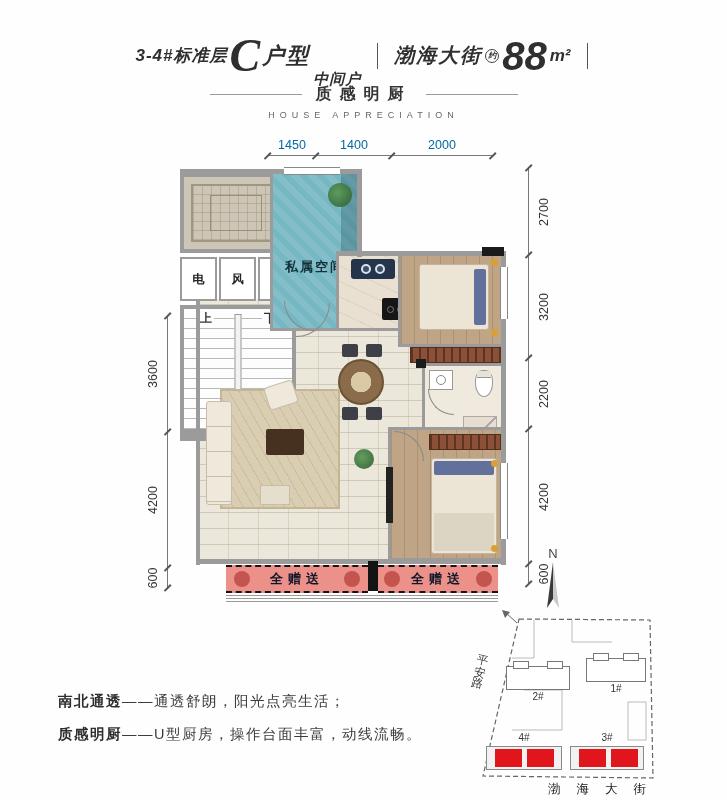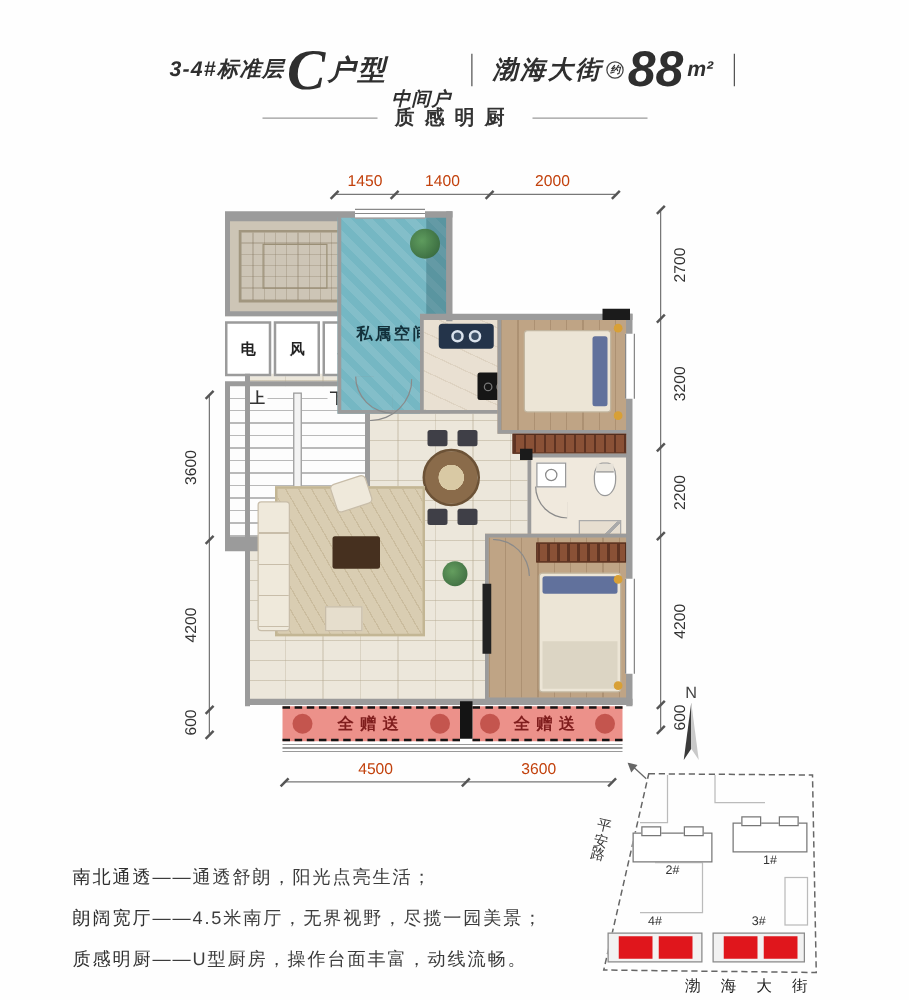--- a/index.html
+++ b/index.html
@@ -22,21 +22,21 @@
   
   .sect { position:absolute; top:84px; left:0; right:0; text-align:center; }
   .sect-row { display:flex; align-items:center; justify-content:center; gap:14px; }
   .sect-line { width:92px; height:1px; background:#9a9a9a; }
   .sect-title { font-size:16px; font-weight:700; letter-spacing:8px; color:#333; }
   .sect-sub { margin-top:5px; font-size:9px; letter-spacing:5px; color:#666; }
 
   
   .dim-h { position:absolute; display:flex; height:28px; }
   .dim-h .seg { position:relative; display:flex; flex-direction:column; justify-content:flex-end; border-bottom:1px solid #777; }
-  .dim-h .seg span { text-align:center; font-size:12.5px; color:#c2410c; margin-bottom:3px; }
+  .dim-h .seg span { text-align:center; font-size:12.5px; color:#0369a1; margin-bottom:3px; }
   .dim-h .seg::before { content:""; position:absolute; left:-5px; bottom:-1px; width:9px; height:1.5px; background:#555; transform:rotate(-45deg); }
   .dim-h .seg:last-child::after { content:""; position:absolute; right:-5px; bottom:-1px; width:9px; height:1.5px; background:#555; transform:rotate(-45deg); }
   .dim-v { position:absolute; display:flex; flex-direction:column; width:30px; }
   .dim-v .seg { position:relative; }
   .dim-v.nums-left .seg { border-right:1px solid #777; }
   .dim-v.nums-right .seg { border-left:1px solid #777; }
   .dim-v .seg span { position:absolute; top:50%; left:50%; transform:translate(-50%,-50%) rotate(-90deg); font-size:12.5px; color:#333; white-space:nowrap; }
   .dim-v.nums-left .seg::before { content:""; position:absolute; right:-5px; top:-1px; width:9px; height:1.5px; background:#555; transform:rotate(-45deg); }
   .dim-v.nums-left .seg:last-child::after { content:""; position:absolute; right:-5px; bottom:-1px; width:9px; height:1.5px; background:#555; transform:rotate(-45deg); }
   .dim-v.nums-right .seg::before { content:""; position:absolute; left:-5px; top:-1px; width:9px; height:1.5px; background:#555; transform:rotate(-45deg); }
@@ -109,21 +109,21 @@
     background-image: repeating-linear-gradient(60deg, rgba(160,140,100,.25) 0 1px, transparent 1px 9px); }
   .sofa { left:34px; top:238px; width:26px; height:104px; background:#efe9db; border:1px solid #c8bda9; border-radius:3px;
     background-image: repeating-linear-gradient(180deg, transparent 0 24px, #c8bda9 24px 25px); }
   .armchair { left:94px; top:220px; width:30px; height:24px; background:#efe9db; border:1px solid #c8bda9; border-radius:4px; transform:rotate(-18deg); }
   .coffee { left:94px; top:266px; width:38px; height:26px; background:#46301f; border-radius:2px; }
   .sidetable { left:88px; top:322px; width:30px; height:20px; background:#e6decd; border:1px solid #c8bda9; }
   .tvline { left:214px; top:304px; width:7px; height:56px; background:#222; }
 
   .balcony { top:402px; height:28px; background:#ec918a; border-top:2px dashed #141414; border-bottom:2px dashed #141414;
     display:flex; align-items:center; justify-content:center; }
-  .balcony .g-label { font-size:13px; font-weight:700; letter-spacing:5px; color:#7f1d1d; }
+  .balcony .g-label { font-size:13px; font-weight:700; letter-spacing:5px; color:#0f172a; }
   .balcony i { position:absolute; width:16px; height:16px; border-radius:50%; background:#c4554e; top:4px; }
   .bal-l { left:54px; width:142px; } .bal-r { left:206px; width:120px; }
   .bal-chunk { left:196px; top:398px; width:10px; height:30px; background:#141414; }
   .railing { left:54px; top:432px; width:272px; height:7px; background:repeating-linear-gradient(180deg, #999 0 1px, transparent 1px 3px); }
 
   .wall { background:#9b9b9b; }
   .win-h { background:#fff; border-top:1px solid #888; border-bottom:1px solid #888;
     background-image: linear-gradient(180deg, transparent 44%, #888 44% 56%, transparent 56%); }
   .win-v { background:#fff; border-left:1px solid #888; border-right:1px solid #888;
     background-image: linear-gradient(90deg, transparent 44%, #888 44% 56%, transparent 56%); }
@@ -134,21 +134,21 @@
   .arc.br { border-top:none; border-left:none; border-bottom-right-radius:100%; }
   .arc.tr { border-bottom:none; border-left:none; border-top-right-radius:100%; }
 
   
   .compass { position:absolute; left:542px; top:546px; width:22px; text-align:center; }
   .compass .n { font-size:13px; color:#444; margin-bottom:1px; }
 
   
   .features { position:absolute; left:58px; top:692px; width:410px; }
   .feat { font-size:14.5px; color:#3c3c3c; margin-bottom:14px; letter-spacing:1.5px; }
-  .feat .f-label { font-weight:400; color:#2e2e2e; }
+  .feat .f-label { font-weight:700; color:#2e2e2e; }
 
   
   .sitemap { position:absolute; left:472px; top:610px; width:252px; height:188px; }
   .bld { position:absolute; border:1px solid #777; background:#fff; }
   .bld .notch { position:absolute; top:-6px; width:16px; height:8px; border:1px solid #777; background:#fff; }
   .bld .n1 { left:6px; } .bld .n2 { right:6px; }
   .bld .b-label { position:absolute; left:0; right:0; text-align:center; font-size:10px; color:#333; }
   .bld.top-lab .b-label { top:-15px; } .bld.bot-lab .b-label { top:100%; margin-top:2px; }
   .bld.red { background:#f2f2f2; border-color:#8a8a8a; }
   .bld.red .blk { position:absolute; top:2px; height:18px; width:27px; background:#e0161c; }
@@ -173,20 +173,21 @@
     <span class="h-unit">m²</span>
     <span class="vbar"></span>
   </div>
 
   <div class="sect">
     <div class="sect-row">
       <span class="sect-line"></span>
       <span class="sect-title">质感明厨</span>
       <span class="sect-line"></span>
     </div>
+    <div class="sect-sub">HOUSE APPRECIATION</div>
   </div>
 
   <div class="dim-h" style="left:268px; top:128px;">
     <div class="seg" style="width:48px">
         <span>1450</span>
       </div>
     <div class="seg" style="width:76px">
         <span>1400</span>
       </div>
     <div class="seg" style="width:100px">
@@ -217,28 +218,20 @@
         <span>2200</span>
       </div>
     <div class="seg" style="height:135px">
         <span>4200</span>
       </div>
     <div class="seg" style="height:19px">
         <span>600</span>
       </div>
   </div>
 
-  <div class="dim-h" style="left:228px; top:598px;">
-    <div class="seg" style="width:145px">
-        <span>4500</span>
-      </div>
-    <div class="seg" style="width:116px">
-        <span>3600</span>
-      </div>
-  </div>
 
   <div class="plan">
     <div class="abs hall"></div>
 
     <div class="abs elevator">
       <div class="inner"></div>
       <div class="inner2"></div>
     </div>
 
     <div class="abs utilities">
@@ -360,23 +353,20 @@
       <polygon points="9,0 3,46 9,37" fill="#3a3a3a"></polygon>
       <polygon points="9,0 15,46 9,37" fill="#c9c9c9"></polygon>
     </svg>
   </div>
 
   <div class="features">
     <div class="feat">
       <span class="f-label">南北通透</span><span>——</span><span>通透舒朗，阳光点亮生活；</span>
     </div>
     <div class="feat">
-      <span class="f-label">朗阔宽厅</span><span>——</span><span>4.5米南厅，无界视野，尽揽一园美景；</span>
-    </div>
-    <div class="feat">
       <span class="f-label">质感明厨</span><span>——</span><span>U型厨房，操作台面丰富，动线流畅。</span>
     </div>
   </div>
 
   <div class="sitemap">
     <svg width="252" height="188" viewBox="0 0 252 188" style="position:absolute; inset:0;">
       <polygon points="47,9 178,10 181,168 11,166" fill="none" stroke="#666" stroke-width="1.2" stroke-dasharray="5,3"></polygon>
       <line x1="45" y1="13" x2="33" y2="2" stroke="#666" stroke-width="1"></line>
       <polygon points="30,0 38,2 33,8" fill="#666"></polygon>
       <polyline points="100,10 100,32 140,32" fill="none" stroke="#bbb" stroke-width="1"></polyline>

